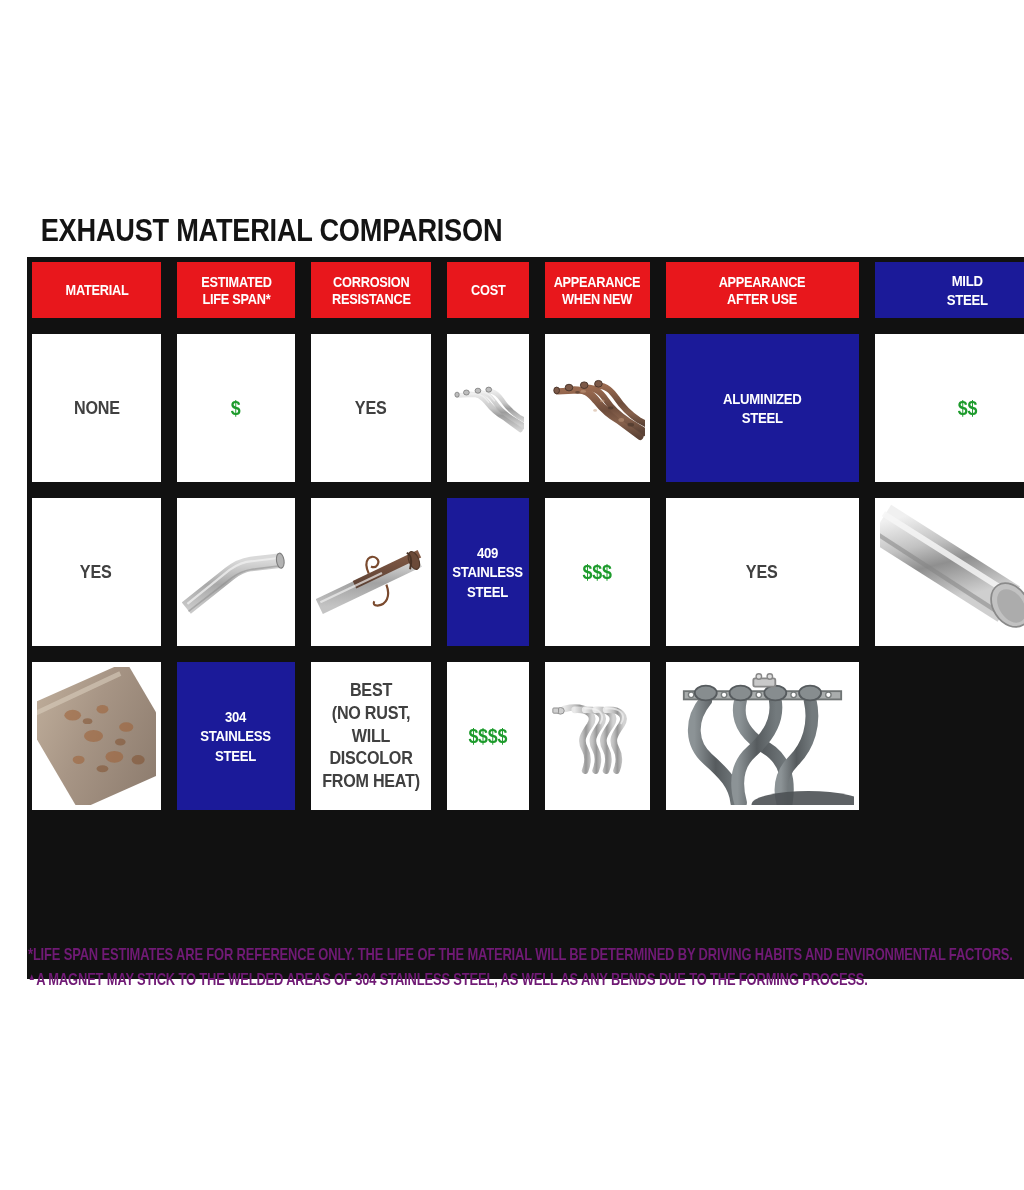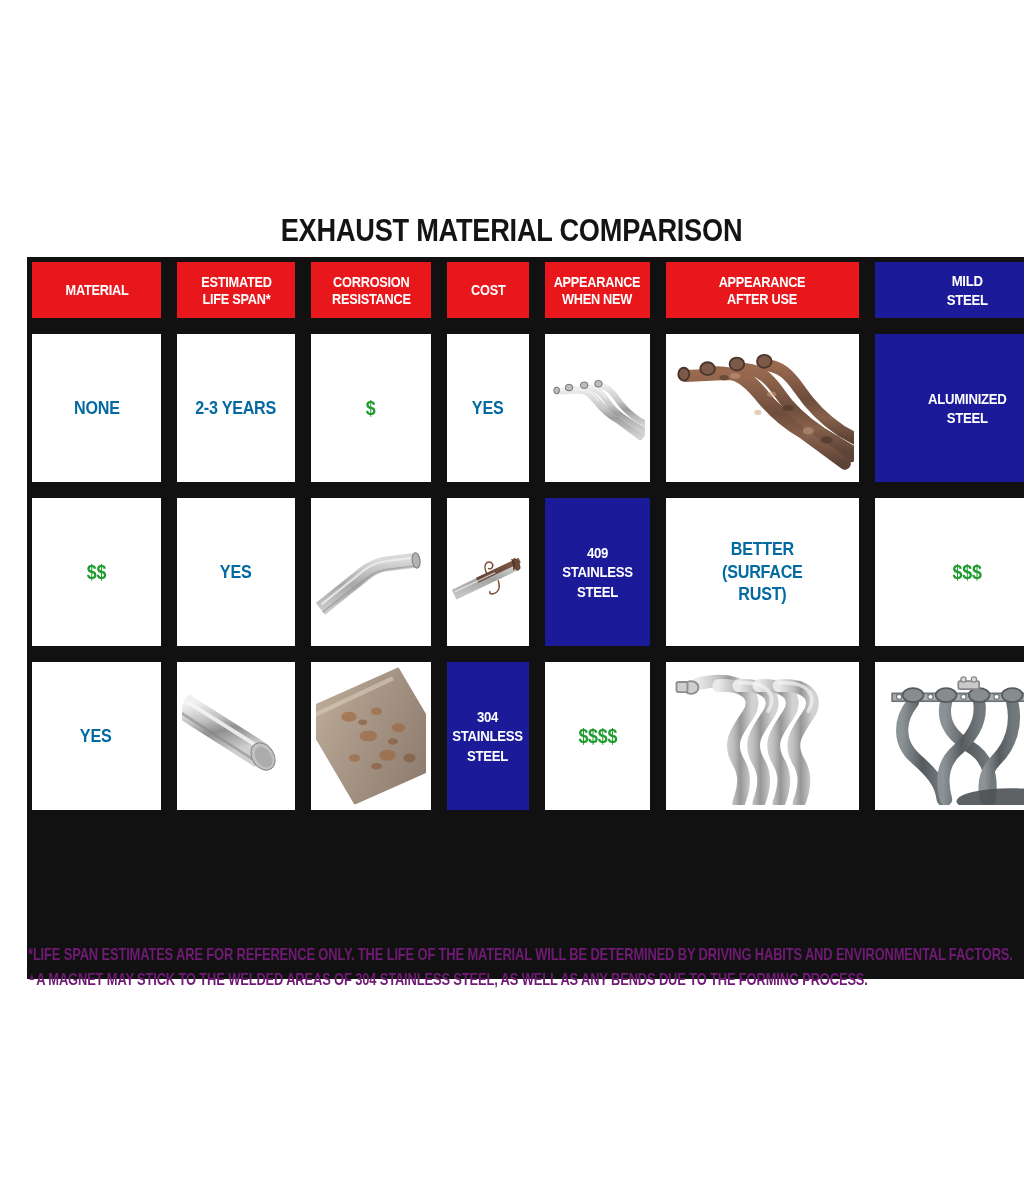--- a/index.html
+++ b/index.html
@@ -16,21 +16,21 @@
     height: 1190px;
     background: #ffffff;
     font-family: "Liberation Sans", sans-serif;
     overflow: hidden;
   }
   .title {
     position: absolute;
     top: 212px;
     left: 0;
     width: 100%;
-    text-align: center;
+    text-align: left;
     font-size: 32px;
     font-weight: bold;
     color: #141414;
   }
   .cond {
     display: inline-block;
     transform: scaleX(0.85);
     transform-origin: center center;
     white-space: pre-line;
     letter-spacing: -0.3px;
@@ -64,21 +64,21 @@
   .mat {
     background: var(--material-bg);
     color: #ffffff;
     font-weight: bold;
     font-size: 15.5px;
     line-height: 1.25;
   }
   .val {
     font-weight: bold;
     font-size: 19px;
-    color: #0369a1;
+    color: #404040;
     line-height: 1.2;
   }
   .cost { color: var(--cost-green); font-size: 21px; }
   .sup-tri {
     font-size: 9px;
     vertical-align: 8px;
     margin-left: 1px;
   }
   .imgcell { padding: 5px; }
   .imgcell svg { width: 100%; height: 100%; display: block; }
@@ -138,23 +138,20 @@
 AFTER USE</span>
       </div>
 
     <div class="cell mat">
         <span class="cond">MILD
 STEEL</span>
       </div>
     <div class="cell val">
         <span class="cond">NONE</span>
       </div>
-    <div class="cell val">
-        <span class="cond">2-3 YEARS</span>
-      </div>
     <div class="cell val cost">
         <span class="cond">$</span>
       </div>
     <div class="cell val">
         <span class="cond"><span>YES</span><span class="sup-tri"></span></span>
       </div>
     <div class="cell imgcell">
       <svg viewBox="0 0 200 150" aria-label="shiny new mild steel long-tube header">
         <defs>
           <linearGradient id="sil1" x1="0" y1="0" x2="0" y2="1">
@@ -263,25 +260,20 @@
         <path d="M165,40 q 12 6 6 30" fill="none" stroke="#4a3325" stroke-width="3.5"></path>
         <path d="M96,78 C84,52 100,42 110,50 C118,57 110,70 100,65" fill="none" stroke="#7a4a2e" stroke-width="4"></path>
         <path d="M128,98 C136,120 128,134 112,136 q -10 0 -6 -8" fill="none" stroke="#7a4a2e" stroke-width="4"></path>
       </svg>
     </div>
 
     <div class="cell mat">
         <span class="cond">409
 STAINLESS
 STEEL</span>
-      </div>
-    <div class="cell val">
-        <span class="cond">BETTER
-(SURFACE
-RUST)</span>
       </div>
     <div class="cell val cost">
         <span class="cond">$$$</span>
       </div>
     <div class="cell val">
         <span class="cond"><span>YES</span><span class="sup-tri"></span></span>
       </div>
     <div class="cell imgcell">
       <svg viewBox="0 0 200 150" aria-label="new polished 409 stainless steel straight tube">
         <defs>
@@ -330,20 +322,26 @@
           <path d="M-20,45 L140,-30" stroke="#d9cdbd" stroke-width="8" opacity="0.6" fill="none"></path>
         </g>
       </svg>
     </div>
 
     <div class="cell mat">
         <span class="cond">304
 STAINLESS
 STEEL</span>
       </div>
+    <div class="cell val">
+        <span class="cond">BEST
+(NO RUST,
+WILL DISCOLOR
+FROM HEAT)</span>
+      </div>
     <div class="cell val cost">
         <span class="cond">$$$$</span>
       </div>
     <div class="cell imgcell">
       <svg viewBox="0 0 200 150" aria-label="new 304 stainless steel header">
         <defs>
           <linearGradient id="sil5" x1="0" y1="0" x2="1" y2="0">
             <stop offset="0" stop-color="#e9e9e9"></stop>
               <stop offset="0.45" stop-color="#bdbdbd"></stop>
             <stop offset="0.65" stop-color="#969696"></stop>

